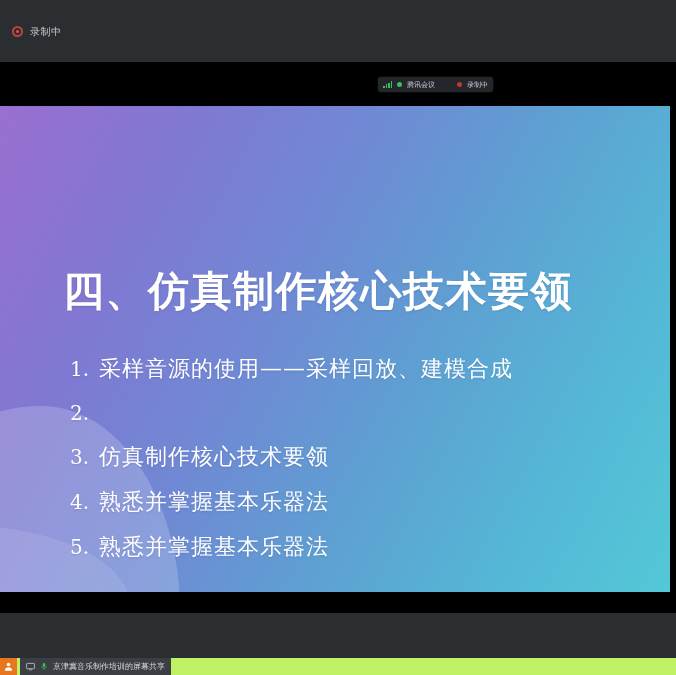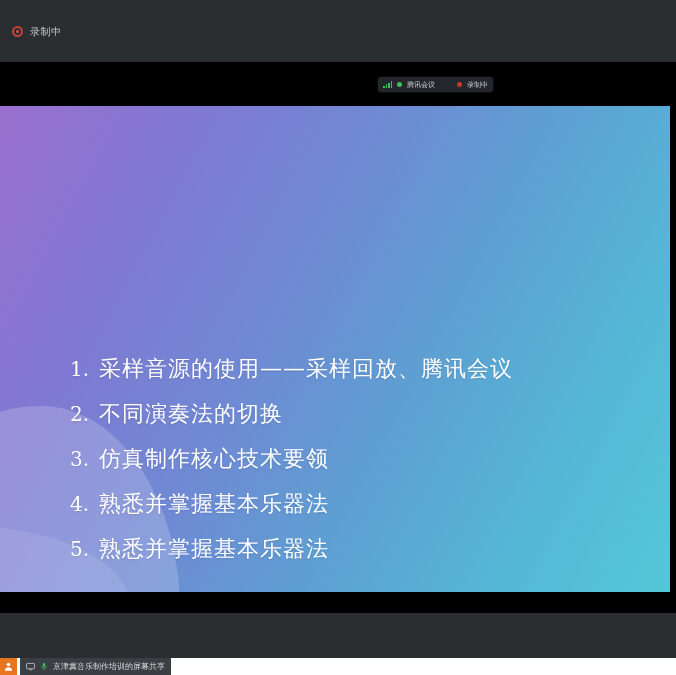--- a/index.html
+++ b/index.html
@@ -108,21 +108,21 @@
   .bullet .num{ font-size:20px; min-width:22px; }
   .bullet .txt{ letter-spacing:1px; }
 
   
   .desk-bottom{
     position:absolute; left:0; top:613px; width:676px; height:62px;
     background:#2b2e31;
   }
   .taskbar{
     position:absolute; left:0; bottom:0; width:676px; height:17px;
-    background:#ffffff;
+    background:#bef264;
     display:flex; align-items:center;
   }
   .tb-app{
     width:17px; height:17px; background:#e8761f;
     display:flex; align-items:center; justify-content:center; flex:none;
   }
   .tb-app svg{ display:block; }
   .tb-item{
     display:flex; align-items:center; gap:5px;
     padding:0 6px; height:17px;
@@ -159,29 +159,29 @@
     <span class="fb-text">腾讯会议</span>
     <span class="fb-sep"></span>
     <span class="rdot-sm"></span>
     <span class="fb-text rec">录制中</span>
   </div>
 
   <div class="slide">
     <div class="blob"></div>
     <div class="blob2"></div>
 
+    <div class="slide-title">四、仿真制作核心技术要领</div>
 
     <div class="bullets">
       <div class="bullet">
         <span class="num">1.</span>
-        <span class="txt">采样音源的使用——采样回放、腾讯会议</span>
+        <span class="txt">采样音源的使用——采样回放、建模合成</span>
       </div>
       <div class="bullet">
         <span class="num">2.</span>
-        <span class="txt">不同演奏法的切换</span>
       </div>
       <div class="bullet">
         <span class="num">3.</span>
         <span class="txt">仿真制作核心技术要领</span>
       </div>
       <div class="bullet">
         <span class="num">4.</span>
         <span class="txt">熟悉并掌握基本乐器法</span>
       </div>
       <div class="bullet">

